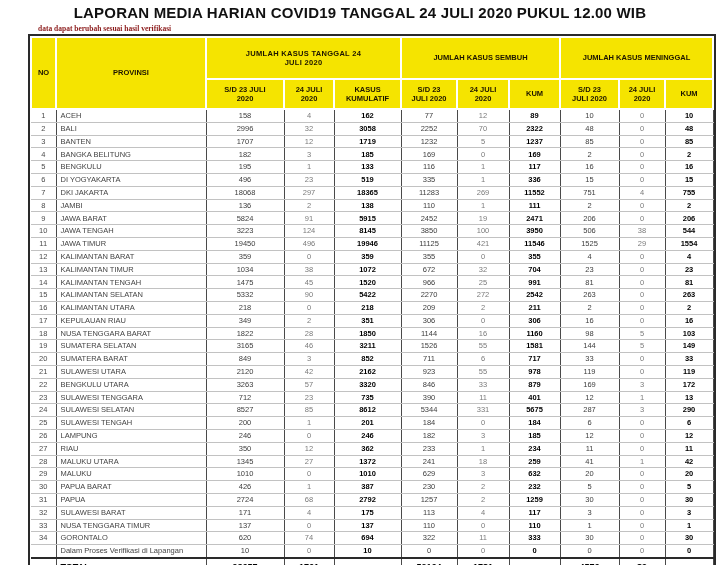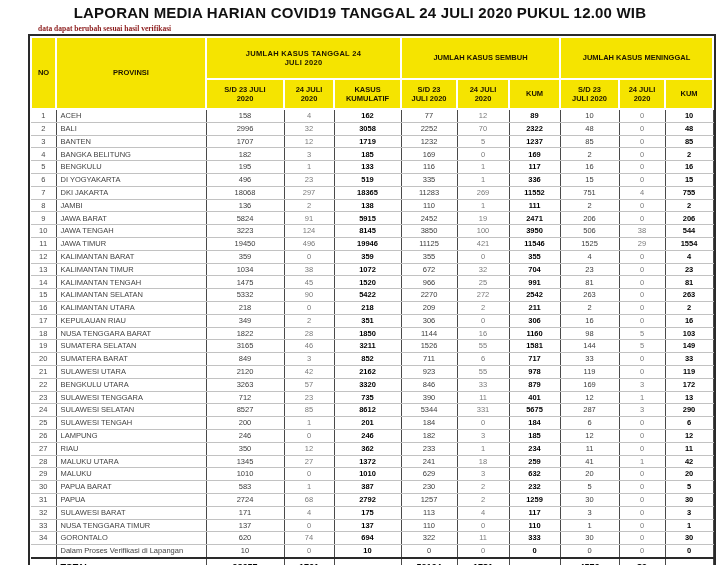--- a/index.html
+++ b/index.html
@@ -474,21 +474,21 @@
           <td class="c-sd">629</td>
           <td class="c-new">3</td>
           <td class="c-kum">632</td>
           <td class="c-sd">20</td>
           <td class="c-new">0</td>
           <td class="c-kum">20</td>
         </tr>
         <tr>
           <td class="cell-no">30</td>
           <td class="cell-prov">PAPUA BARAT</td>
-          <td class="c-sd">583</td>
+          <td class="c-sd">426</td>
           <td class="c-new">1</td>
           <td class="c-kum">387</td>
           <td class="c-sd">230</td>
           <td class="c-new">2</td>
           <td class="c-kum">232</td>
           <td class="c-sd">5</td>
           <td class="c-new">0</td>
           <td class="c-kum">5</td>
         </tr>
         <tr>

